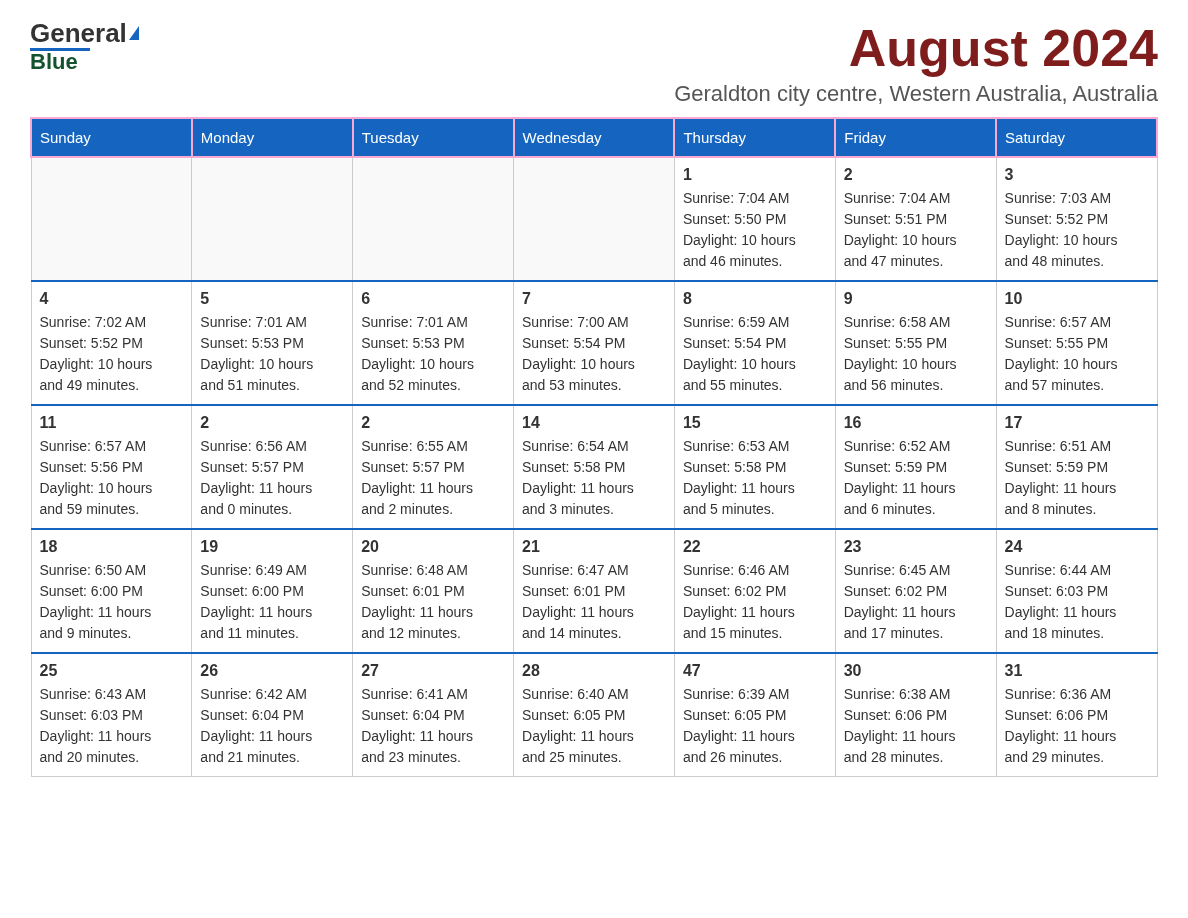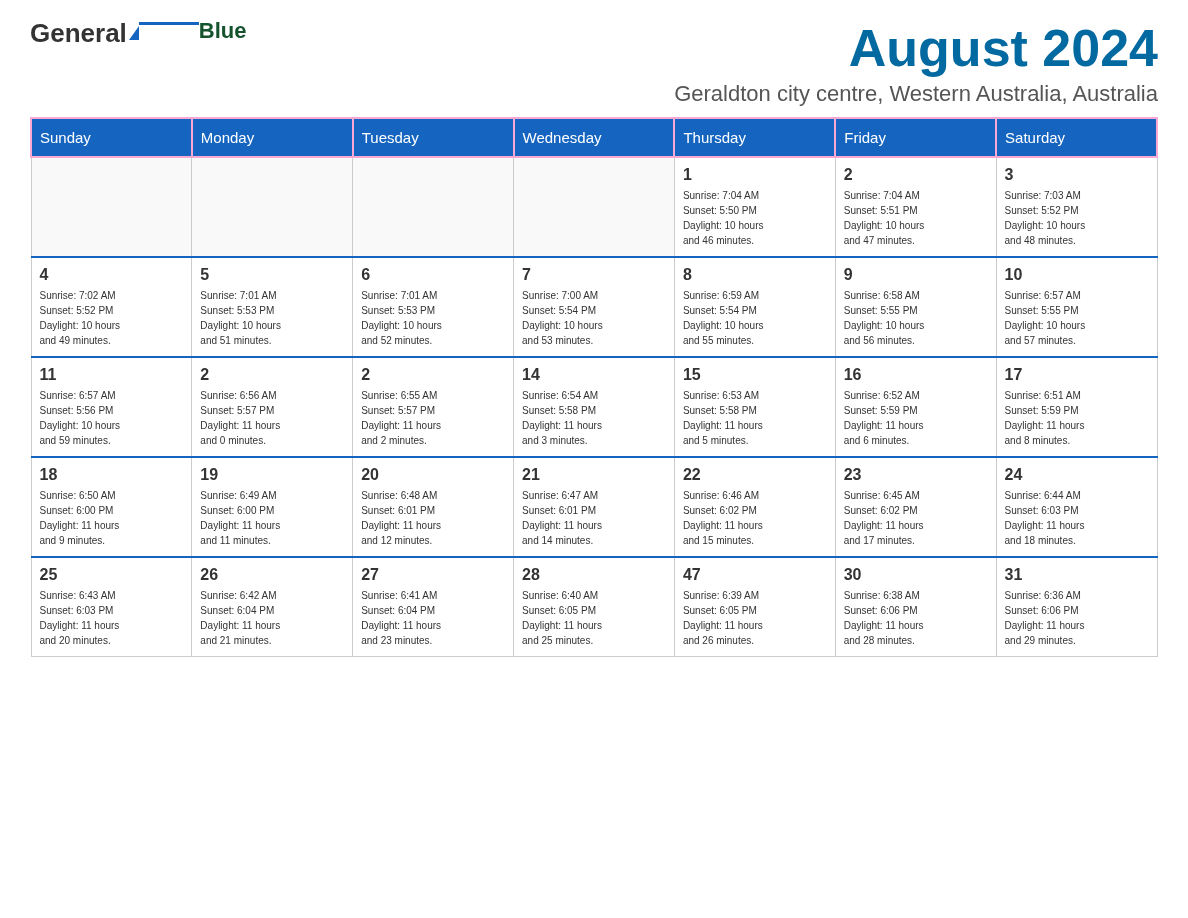--- a/index.html
+++ b/index.html
@@ -10,20 +10,21 @@
       color: #333;
     }
     .header {
       display: flex;
       justify-content: space-between;
       align-items: flex-start;
       margin-bottom: 10px;
     }
     .logo {
       display: flex;
+      flex-direction: column;
       align-items: flex-start;
     }
     .logo-text {
       font-size: 26px;
       font-weight: bold;
       color: #333;
       line-height: 1;
     }
     .logo-triangle {
       width: 0;
@@ -39,21 +40,21 @@
       height: 3px;
       background: #1565c0;
       margin-top: 2px;
     }
     .title-block {
       text-align: right;
     }
     .month-year {
       font-size: 52px;
       font-weight: bold;
-      color: #0369a1;
+      color: #7f1d1d;
       line-height: 1.1;
     }
     .location {
       font-size: 22px;
       color: #555;
       margin-top: 4px;
     }
     .calendar {
       width: 100%;
       border-collapse: collapse;
@@ -83,21 +84,21 @@
     .calendar tr td.empty {
       background: #f9f9f9;
     }
     .day-number {
       font-size: 16px;
       font-weight: bold;
       margin-bottom: 4px;
       display: block;
     }
     .day-info {
-      font-size: 10px;
+      font-size: 14px;
       line-height: 1.5;
       color: #333;
     }
   </style>
 </head>
 <body>
 
 <div class="header">
   <div class="logo">
     <div style="display:flex; align-items:center;">

